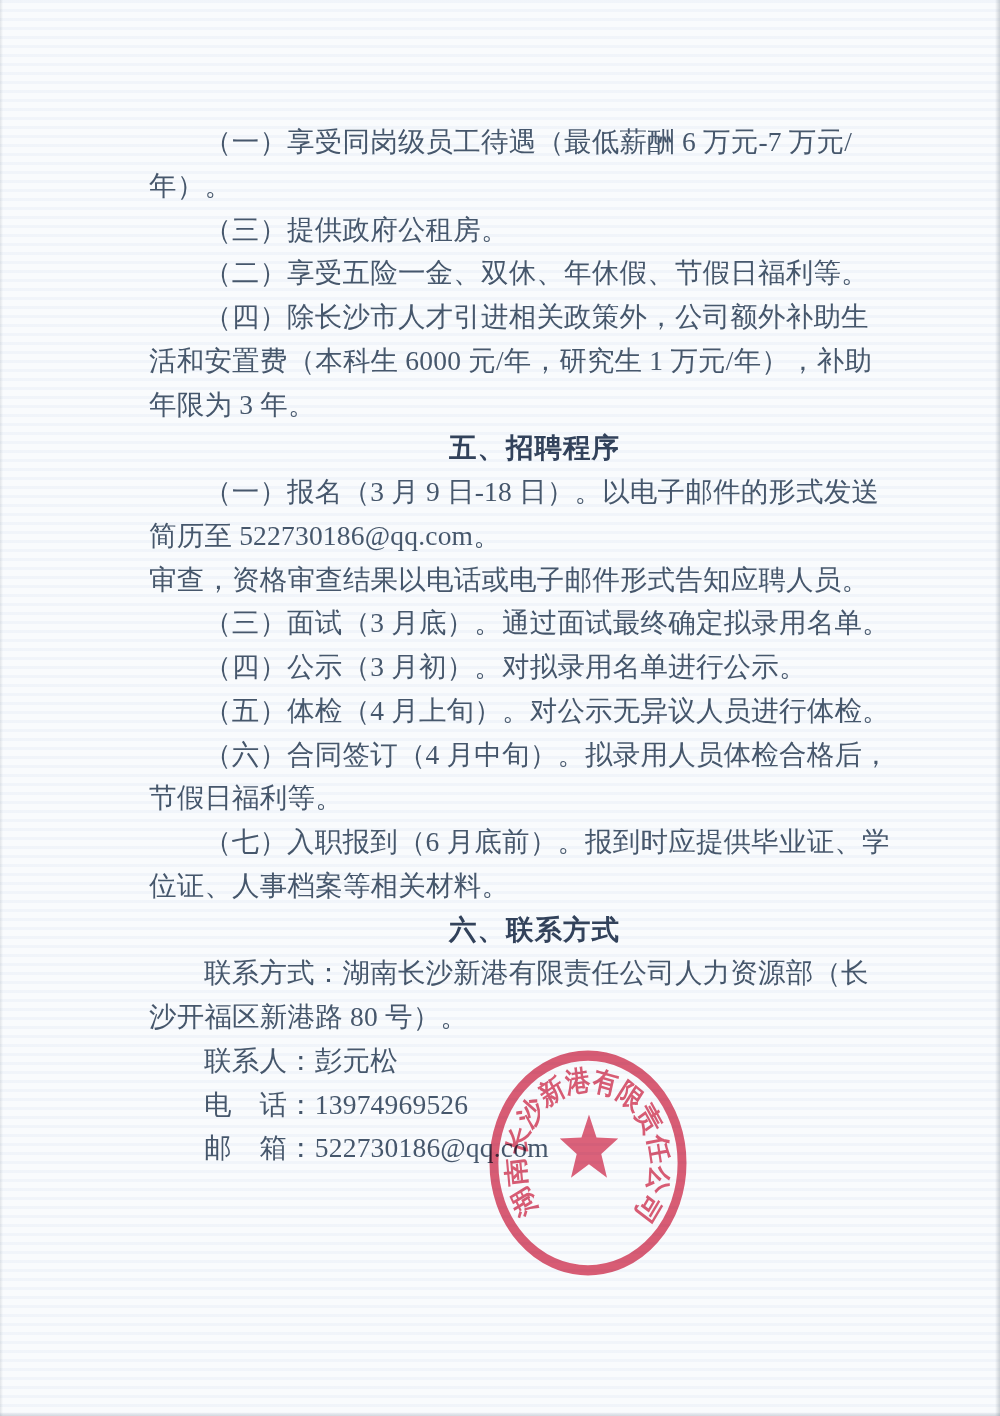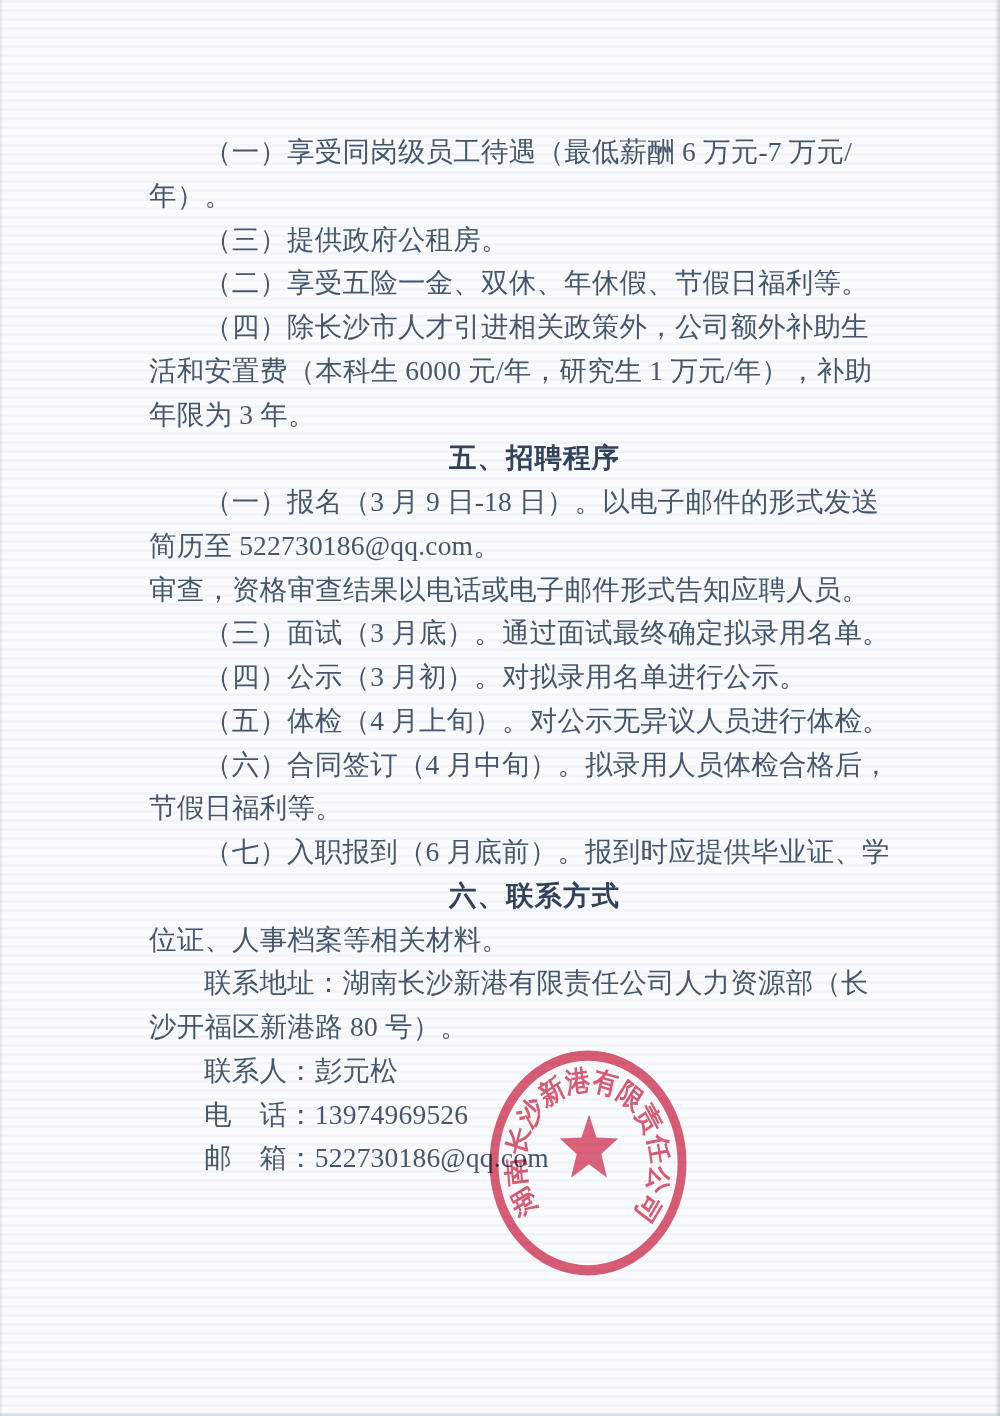--- a/index.html
+++ b/index.html
@@ -27,21 +27,21 @@
     position: absolute; left: 0; bottom: 0; width: 100%; height: 4px;
     background: linear-gradient(180deg, rgba(120,130,140,0) 0%, rgba(120,130,140,0.25) 100%);
   }
   .edge-left {
     position: absolute; top: 0; left: 0; width: 3px; height: 100%;
     background: linear-gradient(270deg, rgba(120,130,140,0) 0%, rgba(120,130,140,0.18) 100%);
   }
 
   .doc-text {
     position: absolute;
-    left: 149px; top: 130px; width: 716px;
+    left: 149px; top: 120px; width: 716px;
     font-size: 27.5px;
     line-height: 43.75px;
     color: #46576c;
     letter-spacing: 0.2px;
   }
   .line { white-space: pre; height: 43.75px; }
   .line.indent { padding-left: 55px; }
   .line.bold {
     font-weight: bold;
     color: #32425b;
@@ -80,23 +80,23 @@
     <div class="line indent bold">五、招聘程序</div>
     <div class="line indent">（一）报名（3 月 9 日-18 日）。以电子邮件的形式发送</div>
     <div class="line">简历至 522730186@qq.com。</div>
     <div class="line">审查，资格审查结果以电话或电子邮件形式告知应聘人员。</div>
     <div class="line indent">（三）面试（3 月底）。通过面试最终确定拟录用名单。</div>
     <div class="line indent">（四）公示（3 月初）。对拟录用名单进行公示。</div>
     <div class="line indent">（五）体检（4 月上旬）。对公示无异议人员进行体检。</div>
     <div class="line indent">（六）合同签订（4 月中旬）。拟录用人员体检合格后，</div>
     <div class="line">节假日福利等。</div>
     <div class="line indent">（七）入职报到（6 月底前）。报到时应提供毕业证、学</div>
+    <div class="line">位证、人事档案等相关材料。</div>
     <div class="line indent bold">六、联系方式</div>
-    <div class="line">位证、人事档案等相关材料。</div>
-    <div class="line indent">联系地址：湖南长沙新港有限责任公司人力资源部（长</div>
+    <div class="line indent">联系方式：湖南长沙新港有限责任公司人力资源部（长</div>
     <div class="line">沙开福区新港路 80 号）。</div>
     <div class="line indent">联系人：彭元松</div>
     <div class="line indent">电　话：13974969526</div>
     <div class="line indent">邮　箱：522730186@qq.com</div>
   </div>
 
 <div class="seal">
   <svg viewBox="0 0 200 200" preserveAspectRatio="none">
     <circle cx="100" cy="100" r="95" fill="none" stroke-width="9" id="seal-ring" stroke="#dc4f69"></circle>
     <polygon id="seal-star" points="101,57 108.6,77.5 130.5,78.4 113.4,92 119.2,113.1 101,101 82.8,113.1 88.6,92 71.5,78.4 93.4,77.5" fill="#df5570"></polygon>

